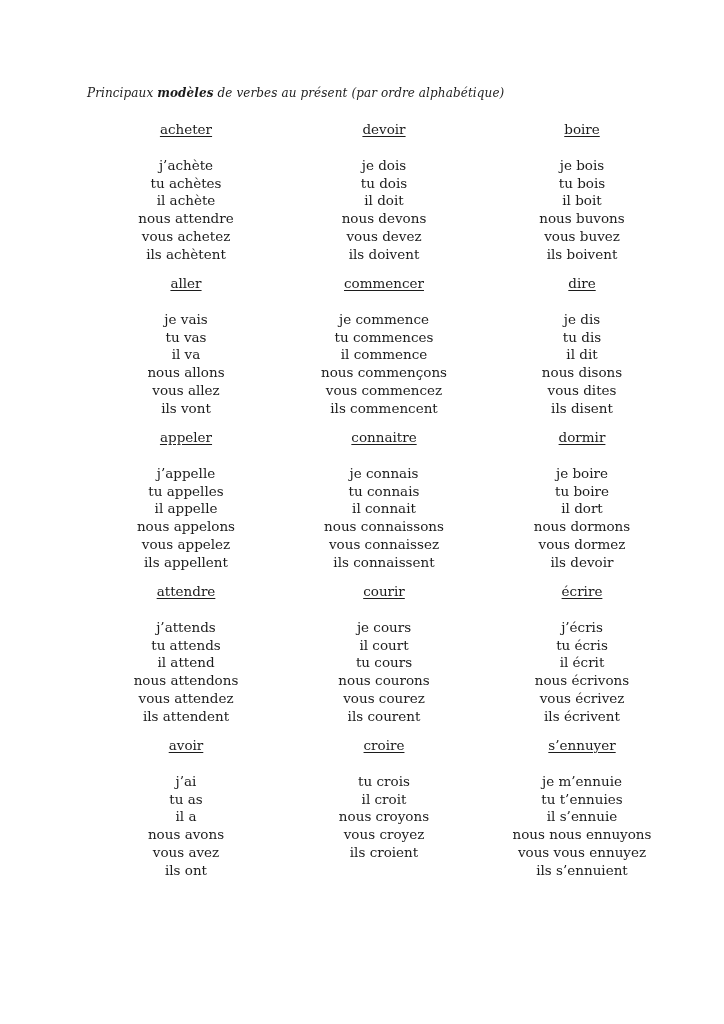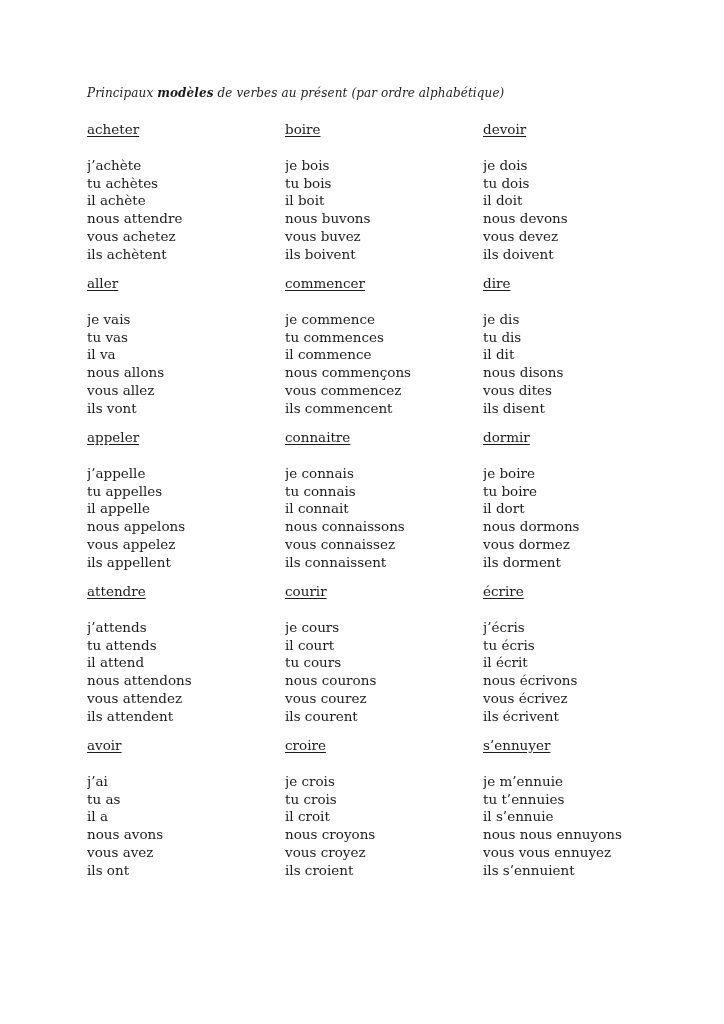--- a/index.html
+++ b/index.html
@@ -27,21 +27,21 @@
   }
   .title strong { font-weight: bold; }
   .grid {
     position: absolute;
     left: 87px;
     top: 121px;
     display: grid;
     grid-template-columns: 198px 198px 198px;
     grid-auto-rows: 154px;
   }
-  .block { overflow: hidden; }
+  .block { overflow: hidden; text-align: center; }
   .verb-heading {
     font-size: 13.5px;
     line-height: 17px;
     text-decoration: underline;
     text-underline-offset: 2px;
     margin-bottom: 19px;
     white-space: nowrap;
   }
   .verb-form {
     font-size: 13.5px;
@@ -60,40 +60,40 @@
     <div class="verb-heading">acheter</div>
   <div class="verb-form">j’achète</div>
         <div class="verb-form">tu achètes</div>
         <div class="verb-form">il achète</div>
         <div class="verb-form">nous attendre</div>
         <div class="verb-form">vous achetez</div>
         <div class="verb-form">ils achètent</div>
       </div>
 
   <div class="block">
+    <div class="verb-heading">devoir</div>
+  <div class="verb-form">je dois</div>
+        <div class="verb-form">tu dois</div>
+        <div class="verb-form">il doit</div>
+        <div class="verb-form">nous devons</div>
+        <div class="verb-form">vous devez</div>
+        <div class="verb-form">ils doivent</div>
+      </div>
+
+  <div class="block">
     <div class="verb-heading">boire</div>
   <div class="verb-form">je bois</div>
         <div class="verb-form">tu bois</div>
         <div class="verb-form">il boit</div>
         <div class="verb-form">nous buvons</div>
         <div class="verb-form">vous buvez</div>
         <div class="verb-form">ils boivent</div>
       </div>
 
   <div class="block">
-    <div class="verb-heading">devoir</div>
-  <div class="verb-form">je dois</div>
-        <div class="verb-form">tu dois</div>
-        <div class="verb-form">il doit</div>
-        <div class="verb-form">nous devons</div>
-        <div class="verb-form">vous devez</div>
-        <div class="verb-form">ils doivent</div>
-      </div>
-
-  <div class="block">
     <div class="verb-heading">aller</div>
   <div class="verb-form">je vais</div>
         <div class="verb-form">tu vas</div>
         <div class="verb-form">il va</div>
         <div class="verb-form">nous allons</div>
         <div class="verb-form">vous allez</div>
         <div class="verb-form">ils vont</div>
       </div>
 
   <div class="block">
@@ -136,21 +136,21 @@
         <div class="verb-form">ils connaissent</div>
       </div>
 
   <div class="block">
     <div class="verb-heading">dormir</div>
   <div class="verb-form">je boire</div>
         <div class="verb-form">tu boire</div>
         <div class="verb-form">il dort</div>
         <div class="verb-form">nous dormons</div>
         <div class="verb-form">vous dormez</div>
-        <div class="verb-form">ils dorment</div>
+        <div class="verb-form">ils devoir</div>
       </div>
 
   <div class="block">
     <div class="verb-heading">attendre</div>
   <div class="verb-form">j’attends</div>
         <div class="verb-form">tu attends</div>
         <div class="verb-form">il attend</div>
         <div class="verb-form">nous attendons</div>
         <div class="verb-form">vous attendez</div>
         <div class="verb-form">ils attendent</div>
@@ -181,21 +181,20 @@
   <div class="verb-form">j’ai</div>
         <div class="verb-form">tu as</div>
         <div class="verb-form">il a</div>
         <div class="verb-form">nous avons</div>
         <div class="verb-form">vous avez</div>
         <div class="verb-form">ils ont</div>
       </div>
 
   <div class="block">
     <div class="verb-heading">croire</div>
-  <div class="verb-form">je crois</div>
         <div class="verb-form">tu crois</div>
         <div class="verb-form">il croit</div>
         <div class="verb-form">nous croyons</div>
         <div class="verb-form">vous croyez</div>
         <div class="verb-form">ils croient</div>
       </div>
 
   <div class="block">
     <div class="verb-heading">s’ennuyer</div>
   <div class="verb-form">je m’ennuie</div>

